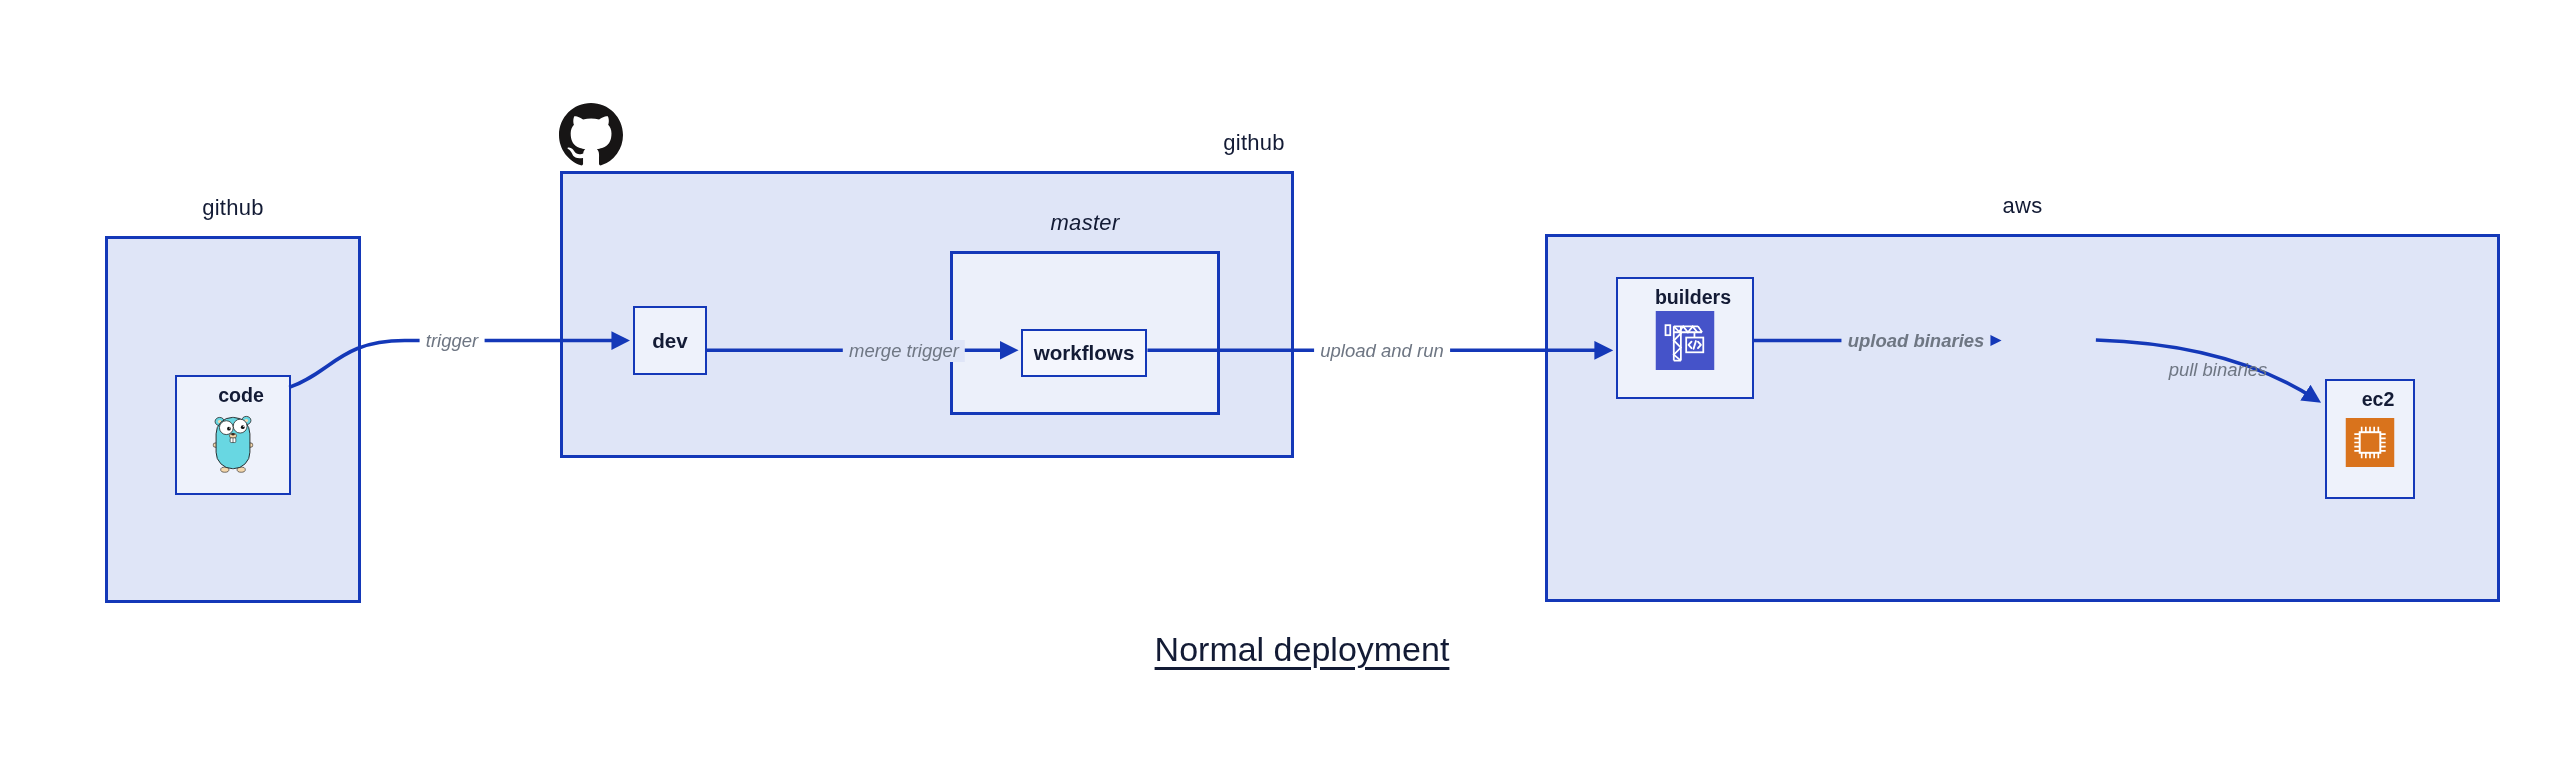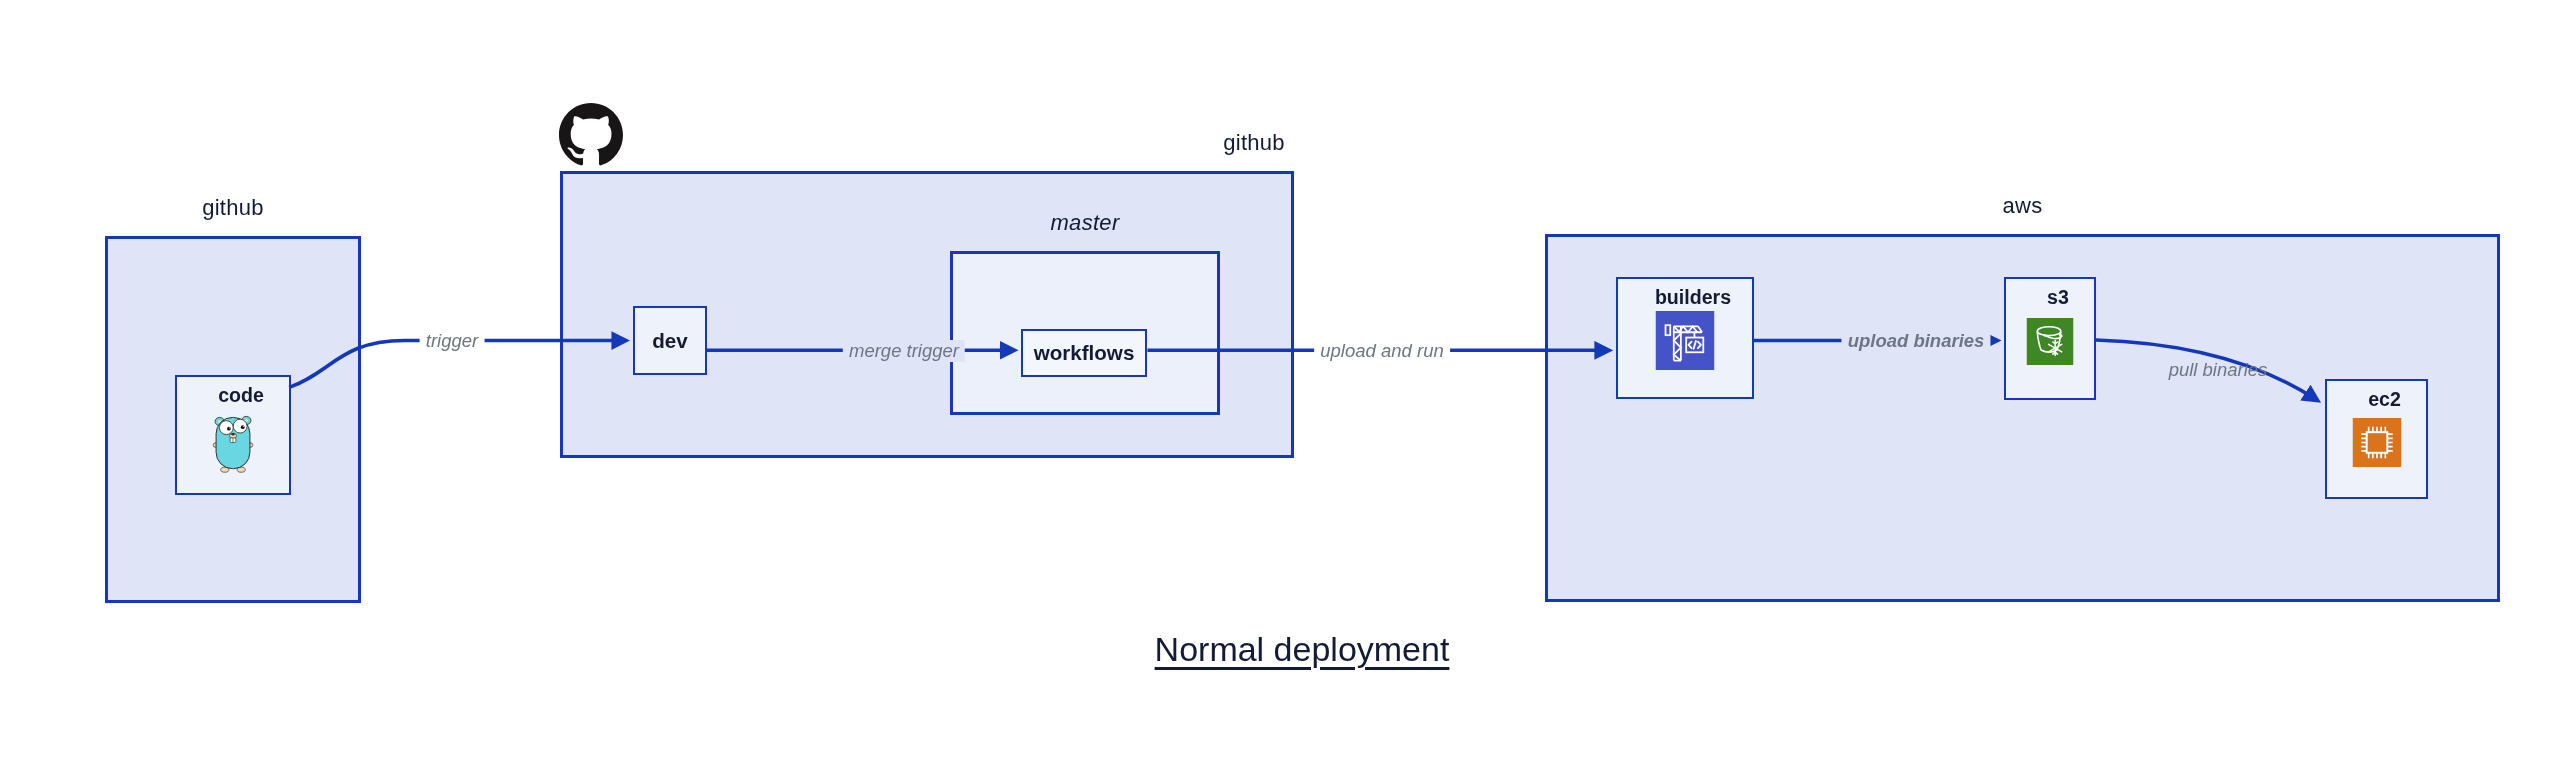--- a/index.html
+++ b/index.html
@@ -49,21 +49,21 @@
   #box-master   { left:950px; top:251px; width:270px;  height:164px; background:var(--master-fill); }
   #label-master { left:950px; top:210px; width:270px;font-style:italic; }
   #node-workflows { left:1021px; top:329px; width:126px; height:48px; background:var(--workflows-fill); }
 
   #box-aws      { left:1545px; top:234px; width:955px; height:368px; }
   #label-aws    { left:1545px; top:193px; width:955px; }
   #node-builders { left:1616px; top:277px; width:138px; height:122px; }
   #icon-codebuild { top:32px; width:59px; height:59px; }
   #node-s3      { left:2004px; top:277px; width:92px;  height:123px; }
   #icon-s3      { top:39px; width:47px; height:47px; }
-  #node-ec2     { left:2325px; top:379px; width:103px;  height:120px; }
+  #node-ec2     { left:2325px; top:379px; width:90px;  height:120px; }
   #icon-ec2     { top:37px; width:49px; height:49px; }
 
   #elabel-commit   { left:452px;  top:341px; }
   #elabel-merge    { left:868px; top:351px; }
   #elabel-run      { left:1382px; top:351px; }
   #elabel-upbin    { left:1880px; top:341px;font-weight:bold; }
   #elabel-pullbin  { left:2218px; top:370px;text-align:center; }
 </style>
 </head>
 <body>
@@ -133,39 +133,20 @@
         <rect x="52" y="45" width="29" height="25"></rect>
       </g>
       <g stroke="#fff" stroke-width="3.2" fill="none" stroke-linecap="round" stroke-linejoin="round">
         <path d="M61 52 L56 57.5 L61 63"></path>
         <path d="M72 52 L77 57.5 L72 63"></path>
         <path d="M68.5 51 L64.5 64"></path>
       </g>
     </svg>
   </div>
 
-  <div class="node" id="node-s3">
-    <span class="node-label-top">s3</span>
-    <svg class="icon" id="icon-s3" viewBox="0 0 100 100">
-      <rect x="0" y="0" width="100" height="100" fill="#3f8624"></rect>
-      <g stroke="#fff" stroke-width="3.4" fill="none">
-        <ellipse cx="48" cy="28" rx="25" ry="9.5"></ellipse>
-        <path d="M23 29 C24 42 27 58 31 68 Q48 77 65 68 C69 58 72 42 73 29"></path>
-        <path d="M39 37 C52 44 64 47 74 40 C77 37.5 73 34.5 69 36.5"></path>
-        <circle cx="39" cy="37" r="2.6" fill="#fff" stroke="none"></circle>
-      </g>
-      <g stroke="#fff" stroke-width="3.2" fill="none" stroke-linecap="round">
-        <path d="M61 48 L61 80"></path>
-        <path d="M47 56 L75 72"></path>
-        <path d="M75 56 L47 72"></path>
-        <path d="M56 51 L61 55 L66 51"></path>
-        <path d="M56 77 L61 73 L66 77"></path>
-      </g>
-    </svg>
-  </div>
 
   <div class="node" id="node-ec2">
     <span class="node-label-top">ec2</span>
     <svg class="icon" id="icon-ec2" viewBox="0 0 100 100">
       <rect x="0" y="0" width="100" height="100" fill="#d9731c"></rect>
       <rect x="29" y="29" width="42" height="42" fill="none" stroke="#fff" stroke-width="4"></rect>
       <g stroke="#fff" stroke-width="3.4">
         <path d="M33 18 V29 M41.5 18 V29 M50 18 V29 M58.5 18 V29 M67 18 V29"></path>
         <path d="M33 71 V82 M41.5 71 V82 M50 71 V82 M58.5 71 V82 M67 71 V82"></path>
         <path d="M18 33 H29 M18 41.5 H29 M18 50 H29 M18 58.5 H29 M18 67 H29"></path>

